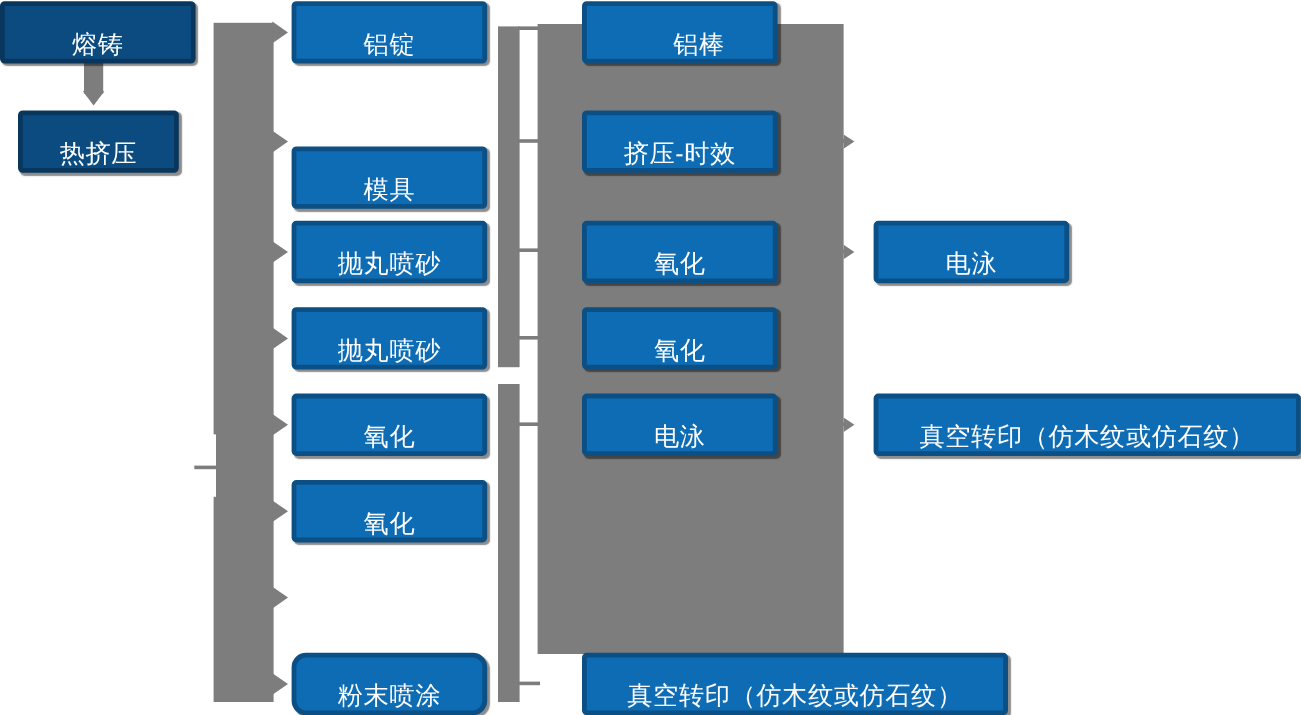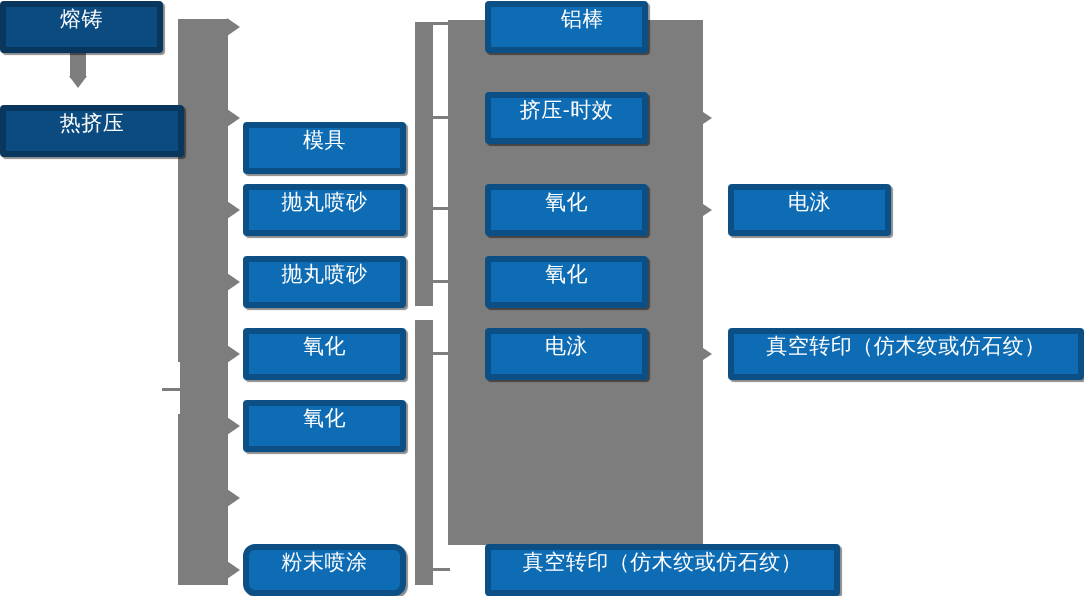--- a/index.html
+++ b/index.html
@@ -33,27 +33,27 @@
     border-top:6px solid transparent;
     border-bottom:6px solid transparent;
     border-left:9px solid #7d7d7d;
   }
   .stub{position:absolute;background:#7d7d7d;height:3px;}
 
   
   .node{
     position:absolute;
     box-sizing:border-box;
-    display:flex;align-items:flex-start;justify-content:center;
+    display:flex;align-items:flex-end;justify-content:center;
     color:#ffffff;
     font-size:21px;
     line-height:1.1;
     letter-spacing:.5px;
     border-radius:4px;
-    border:6px solid #000000;
+    border:4px solid #000000;
     box-shadow:2px 2px 1px rgba(0,0,0,.45);
     white-space:nowrap;
     user-select:none;
   }
   .node.dark{background:#0c4b80;border-color:#08365c;}
   .node.bright{background:#0e6cb4;border-color:#0b4f84;}
   .node .cap{display:block;}
 </style>
 </head>
 <body>
@@ -100,25 +100,28 @@
     <div class="stub" style="left:697px;top:208px;width:8px;"></div>
 
     <div class="arrow-sm" style="left:703px;top:348px;"></div>
     <div class="stub" style="left:697px;top:352px;width:8px;"></div>
   </div>
 
   <div class="node dark" style="left:0px;top:1px;width:163px;height:52px;">
     <span class="cap">熔铸</span>
   </div>
 
-  <div class="node dark" style="left:0px;top:92px;width:184px;height:52px;margin-top:13px;">
+  <div class="node dark" style="left:15px;top:92px;width:134px;height:52px;">
     <span class="cap">热挤压</span>
   </div>
 
 
+  <div class="node bright" style="left:243px;top:1px;width:163px;height:52px;">
+    <span class="cap">铝锭</span>
+  </div>
 
   <div class="node bright" style="left:243px;top:92px;width:163px;height:52px;margin-top:30px;">
     <span class="cap">模具</span>
   </div>
 
   <div class="node bright" style="left:243px;top:184px;width:163px;height:52px;">
     <span class="cap">抛丸喷砂</span>
   </div>
 
   <div class="node bright" style="left:243px;top:256px;width:163px;height:52px;">

